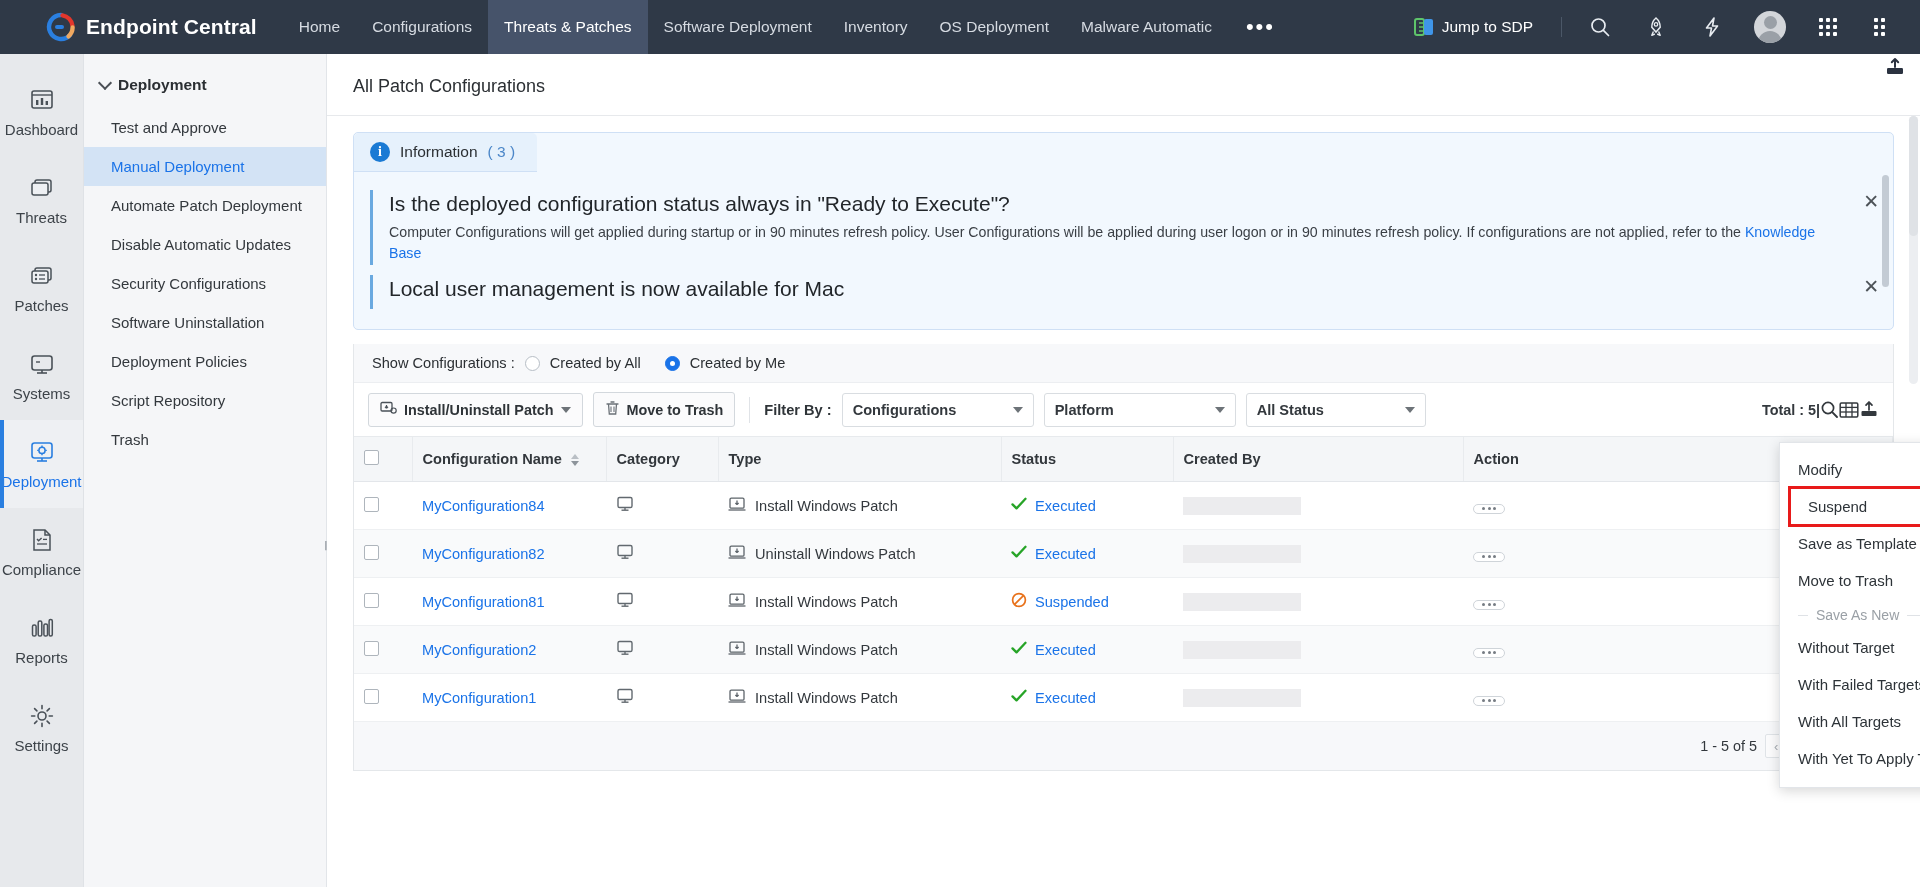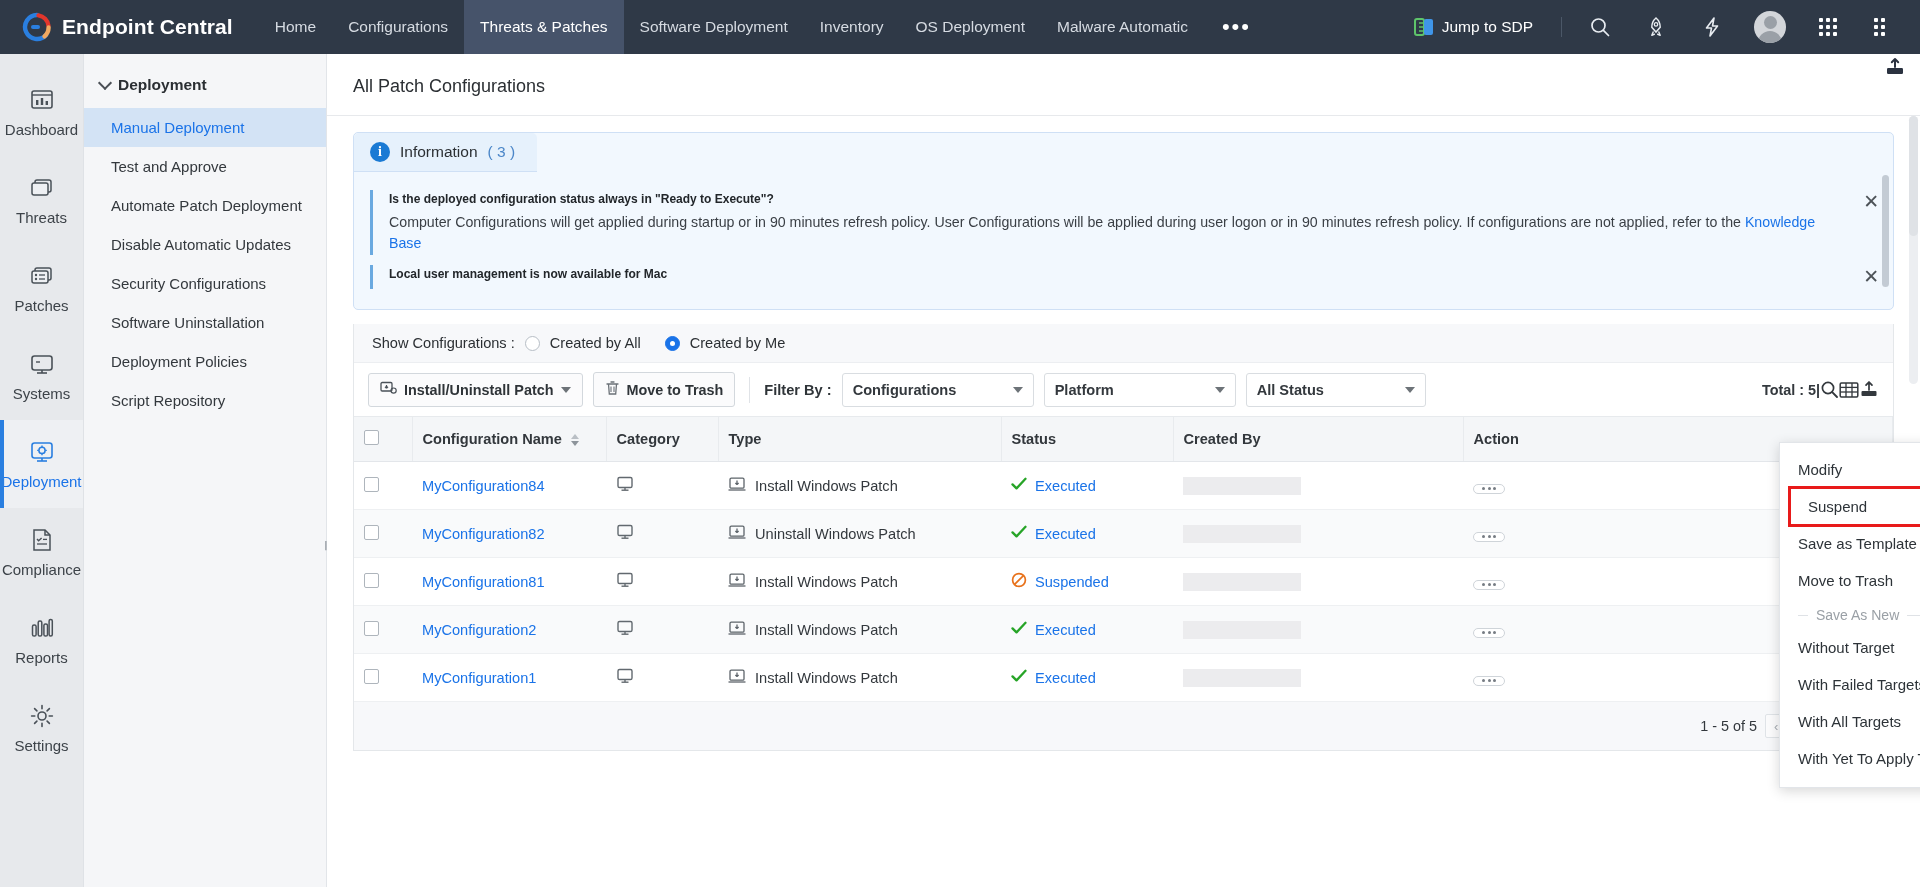--- a/index.html
+++ b/index.html
@@ -14,20 +14,21 @@
   }
 
   
   .topbar {
     height: 54px;
     background: #2f3947;
     display: flex;
     align-items: center;
     position: relative;
     z-index: 40;
+    padding-left: 24px;
   }
   .brand {
     display: flex; align-items: center;
     padding: 0 14px 0 22px;
     gap: 10px;
   }
   .brand-logo { width: 30px; height: 30px; position: relative; }
   .brand-name {
     color: #ffffff; font-size: 21px; font-weight: bold;
     letter-spacing: .1px; white-space: nowrap;
@@ -165,21 +166,21 @@
     display:flex; align-items:center; justify-content:center;
     font-family: "Liberation Serif", serif;
   }
   .info-count { color: #4b86c8; }
   .info-body { padding: 8px 0 10px 0; }
   .info-block {
     border-left: 3px solid #6aa9e0;
     margin: 10px 0 10px 16px; padding: 2px 60px 2px 16px;
     position: relative;
   }
-  .info-h { font-size: 12px; font-weight: bold; color: #22262a; margin-bottom: 6px; }
+  .info-h { font-size: 21px; font-weight: normal; color: #22262a; margin-bottom: 6px; }
   .info-p { font-size: 14.2px; color: #3a3f45; line-height: 1.45; }
   .info-link { color: #1a73e8; cursor: pointer; }
   .info-close {
     position: absolute; right: 14px; top: 2px;
     font-size: 19px; color: #4d5358; cursor: pointer; line-height: 1;
   }
   .info-scroll {
     position: absolute; right: 4px; top: 42px; width: 7px; height: 112px;
     background: #c3cbd4; border-radius: 4px;
   }
@@ -484,28 +485,29 @@
       </span>
       <span>Settings</span>
     </div>
   </aside>
 
   <aside class="subnav">
     <div class="subnav-head">
       <span class="chev"></span>
       <span>Deployment</span>
     </div>
+    <div class="subnav-item">Test and Approve</div>
     <div class="subnav-item active">Manual Deployment</div>
-    <div class="subnav-item">Test and Approve</div>
     <div class="subnav-item">Automate Patch Deployment</div>
     <div class="subnav-item">Disable Automatic Updates</div>
     <div class="subnav-item">Security Configurations</div>
     <div class="subnav-item">Software Uninstallation</div>
     <div class="subnav-item">Deployment Policies</div>
     <div class="subnav-item">Script Repository</div>
+    <div class="subnav-item">Trash</div>
     <div class="drag-handle">⦀</div>
   </aside>
 
   <main class="main">
     <div class="page-title">All Patch Configurations</div>
 
     <div class="export-ico">
       <svg width="22" height="22" viewBox="0 0 22 22">
           <path d="M11 3v8M11 3l-3.2 3.2M11 3l3.2 3.2" stroke="#2b3240" stroke-width="2" fill="none" stroke-linecap="round"></path>
           <rect x="3" y="12" width="16" height="6" rx="1.2" fill="#2b3240"></rect>

